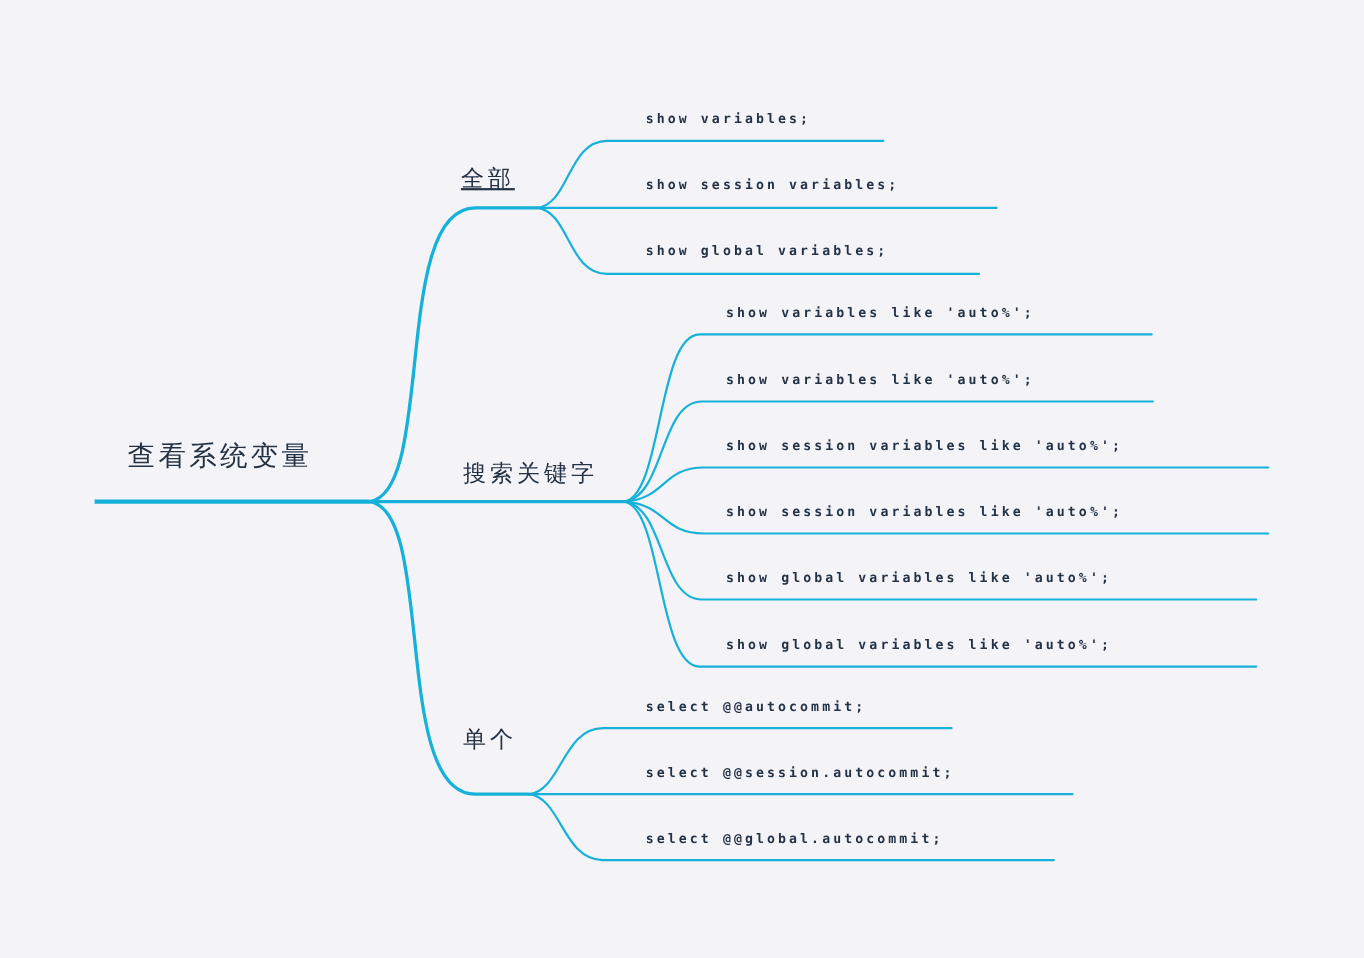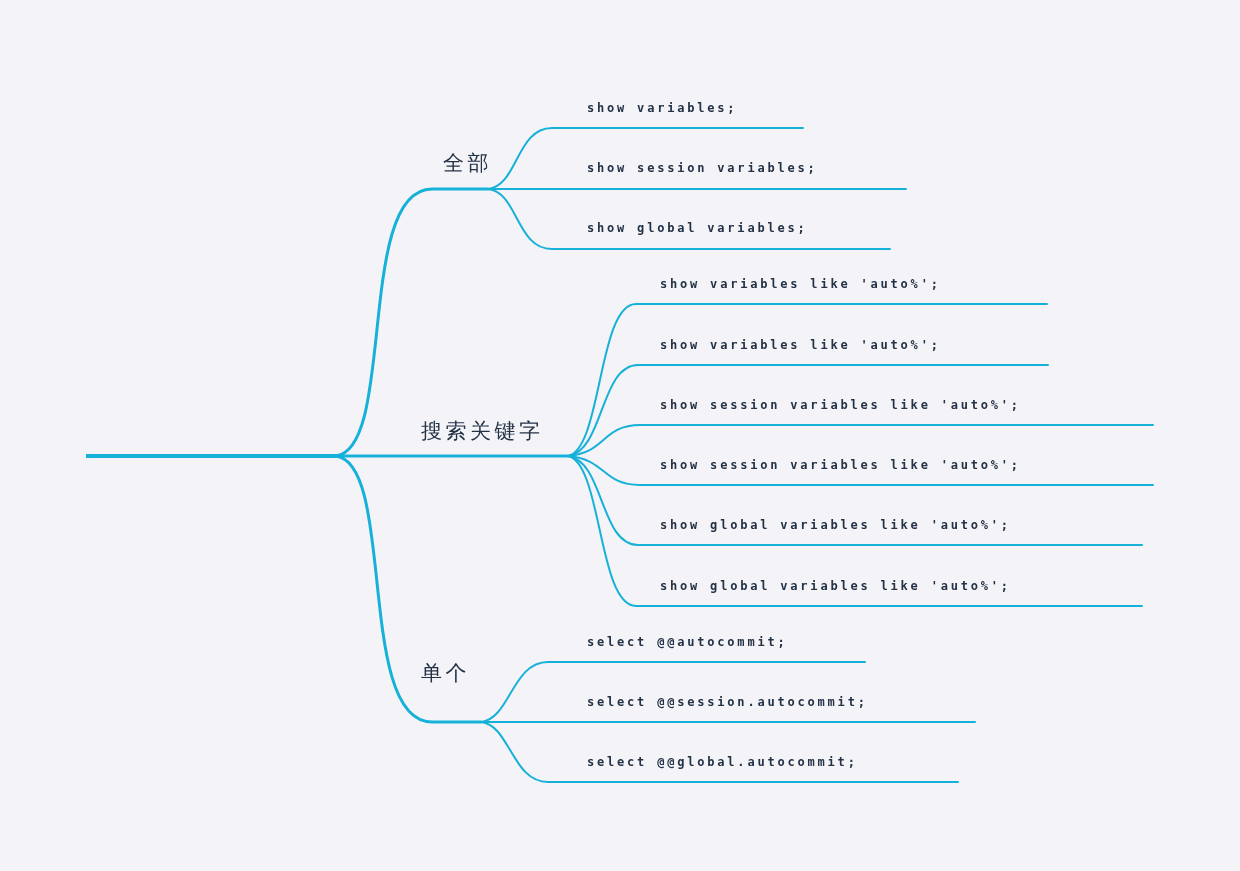--- a/index.html
+++ b/index.html
@@ -79,22 +79,23 @@
     <path class="connector w2" d="M568,456 C606,453 602,425 640,425 L1153,425"></path>
     <path class="connector w2" d="M568,456 C606,459 602,485 640,485 L1153,485"></path>
     <path class="connector w2" d="M568,456 C604,461 600,545 638,545 L1142,545"></path>
     <path class="connector w2" d="M568,456 C602,463 598,606 636,606 L1142,606"></path>
 
     <path class="connector w2" d="M481,722 C510,719 512,662 548,662 L865,662"></path>
     <path class="connector w2" d="M481,722 L975,722"></path>
     <path class="connector w2" d="M481,722 C510,725 512,782 548,782 L958,782"></path>
   </svg>
 
+  <div class="node node-root" style="left:116px; top:401px;">查看系统变量</div>
 
-  <div class="node node-branch" style="left:443px; top:150px;">全部</div>
+  <div class="node node-branch" style="left:419px; top:150px;text-decoration:underline;">全部</div>
   <div class="node node-branch" style="left:421px; top:418px;">搜索关键字</div>
   <div class="node node-branch" style="left:421px; top:660px;">单个</div>
 
   <div class="node node-leaf" style="left:587px; top:98px;">show variables;</div>
   <div class="node node-leaf" style="left:587px; top:158px;">show session variables;</div>
   <div class="node node-leaf" style="left:587px; top:218px;">show global variables;</div>
 
   <div class="node node-leaf" style="left:660px; top:274px;">show variables like 'auto%';</div>
   <div class="node node-leaf" style="left:660px; top:335px;">show variables like 'auto%';</div>
   <div class="node node-leaf" style="left:660px; top:395px;">show session variables like 'auto%';</div>

